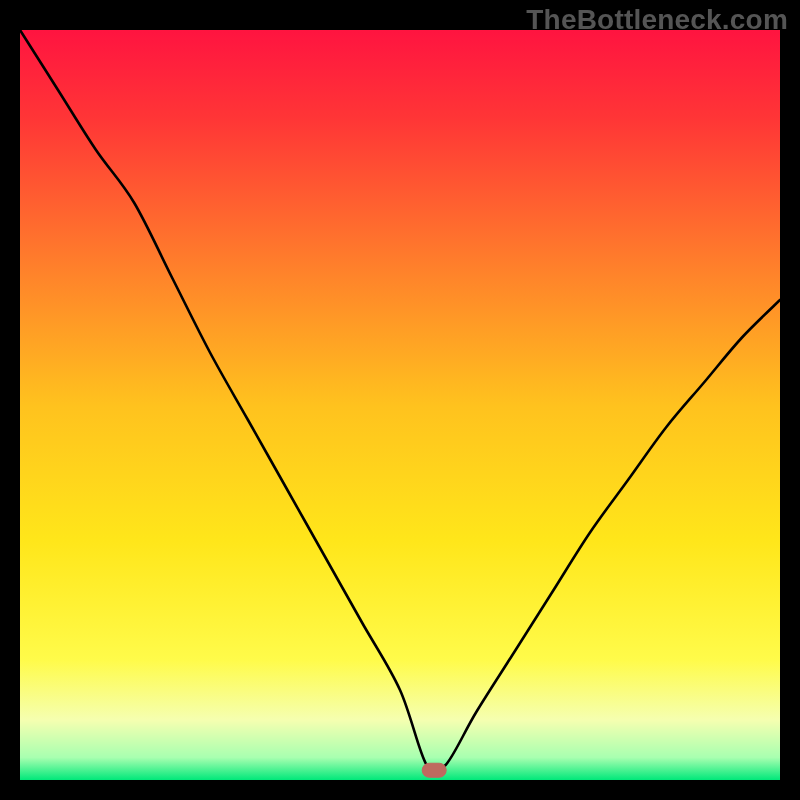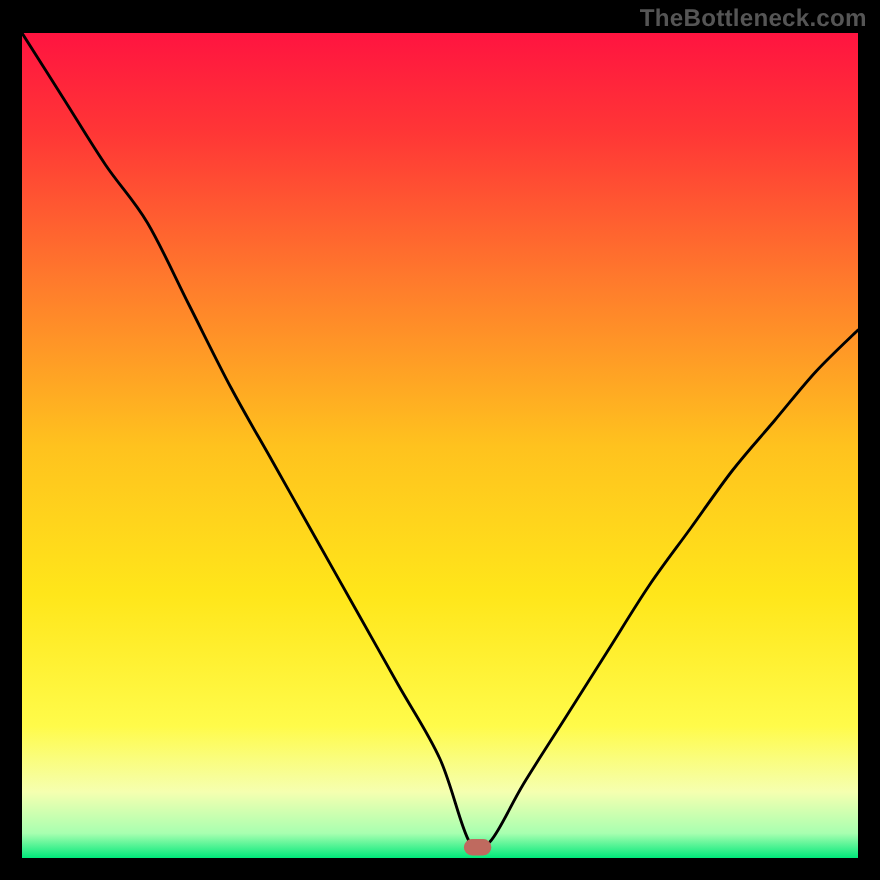--- a/index.html
+++ b/index.html
@@ -15,21 +15,21 @@
     position: relative;
     width: 800px;
     height: 800px;
     background: #000;
   }
   .watermark {
     position: absolute;
     top: 4px;
     right: 12px;
     color: #555;
-    font-size: 22px;
+    font-size: 28px;
     font-weight: 600;
     letter-spacing: 0.2px;
     z-index: 20;
   }
   .plot-wrap {
     position: absolute;
     left: 20px;
     top: 30px;
     width: 760px;
     height: 750px;

